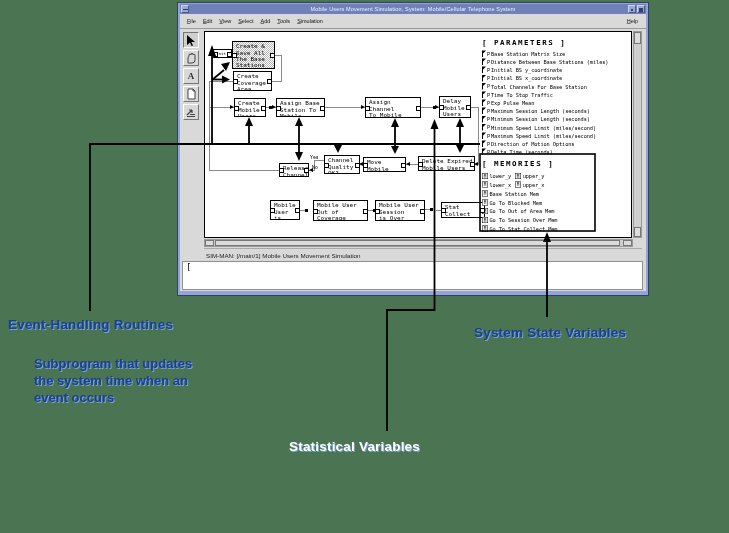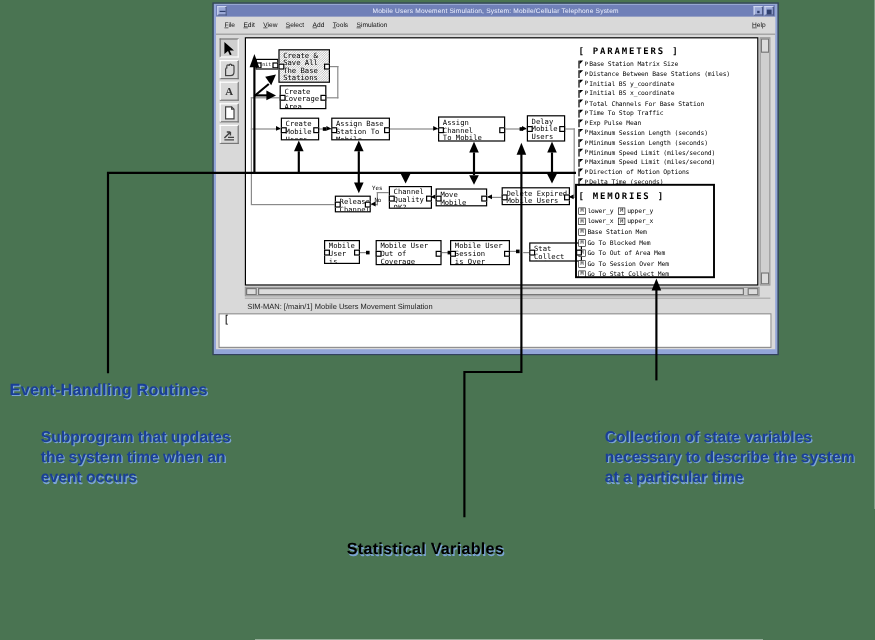--- a/index.html
+++ b/index.html
@@ -374,17 +374,15 @@
       <polygon points="460,118 456,127 464,127"></polygon>
       <polygon points="434.5,119 430.5,129 438.5,129"></polygon>
       <polygon points="547,232 543,242 551,242"></polygon>
     </g>
   </svg>
 
   <div class="ann-h" style="left: 8px; top: 317px; color: rgb(26, 63, 151); text-shadow: rgb(123, 164, 212) 1px 1px 0px;">Event-Handling Routines</div>
   <div class="ann-p" style="left: 34px; top: 355px; color: rgb(26, 63, 151); text-shadow: rgb(123, 164, 212) 1px 1px 0px;">Subprogram that updates
 the system time when an
 event occurs</div>
-  <div class="ann-p" style="left: 504px; top: 355px; color: rgb(26, 63, 151); text-shadow: rgb(123, 164, 212) 1px 1px 0px;">Collection of state variables
-necessary to describe the system
-at a particular time</div>
-  <div class="ann-h" style="left: 289px; top: 450px; color: #000000; text-shadow: rgb(123, 164, 212) 1px 1px 0px;">Statistical Variables</div>
+  <div class="ann-h" style="left: 474px; top: 325px; color: rgb(26, 63, 151); text-shadow: rgb(123, 164, 212) 1px 1px 0px;">System State Variables</div>
+  <div class="ann-h" style="left: 289px; top: 439px; color: #ffffff; text-shadow: rgb(123, 164, 212) 1px 1px 0px;">Statistical Variables</div>
 </div>
 
 </body></html>

